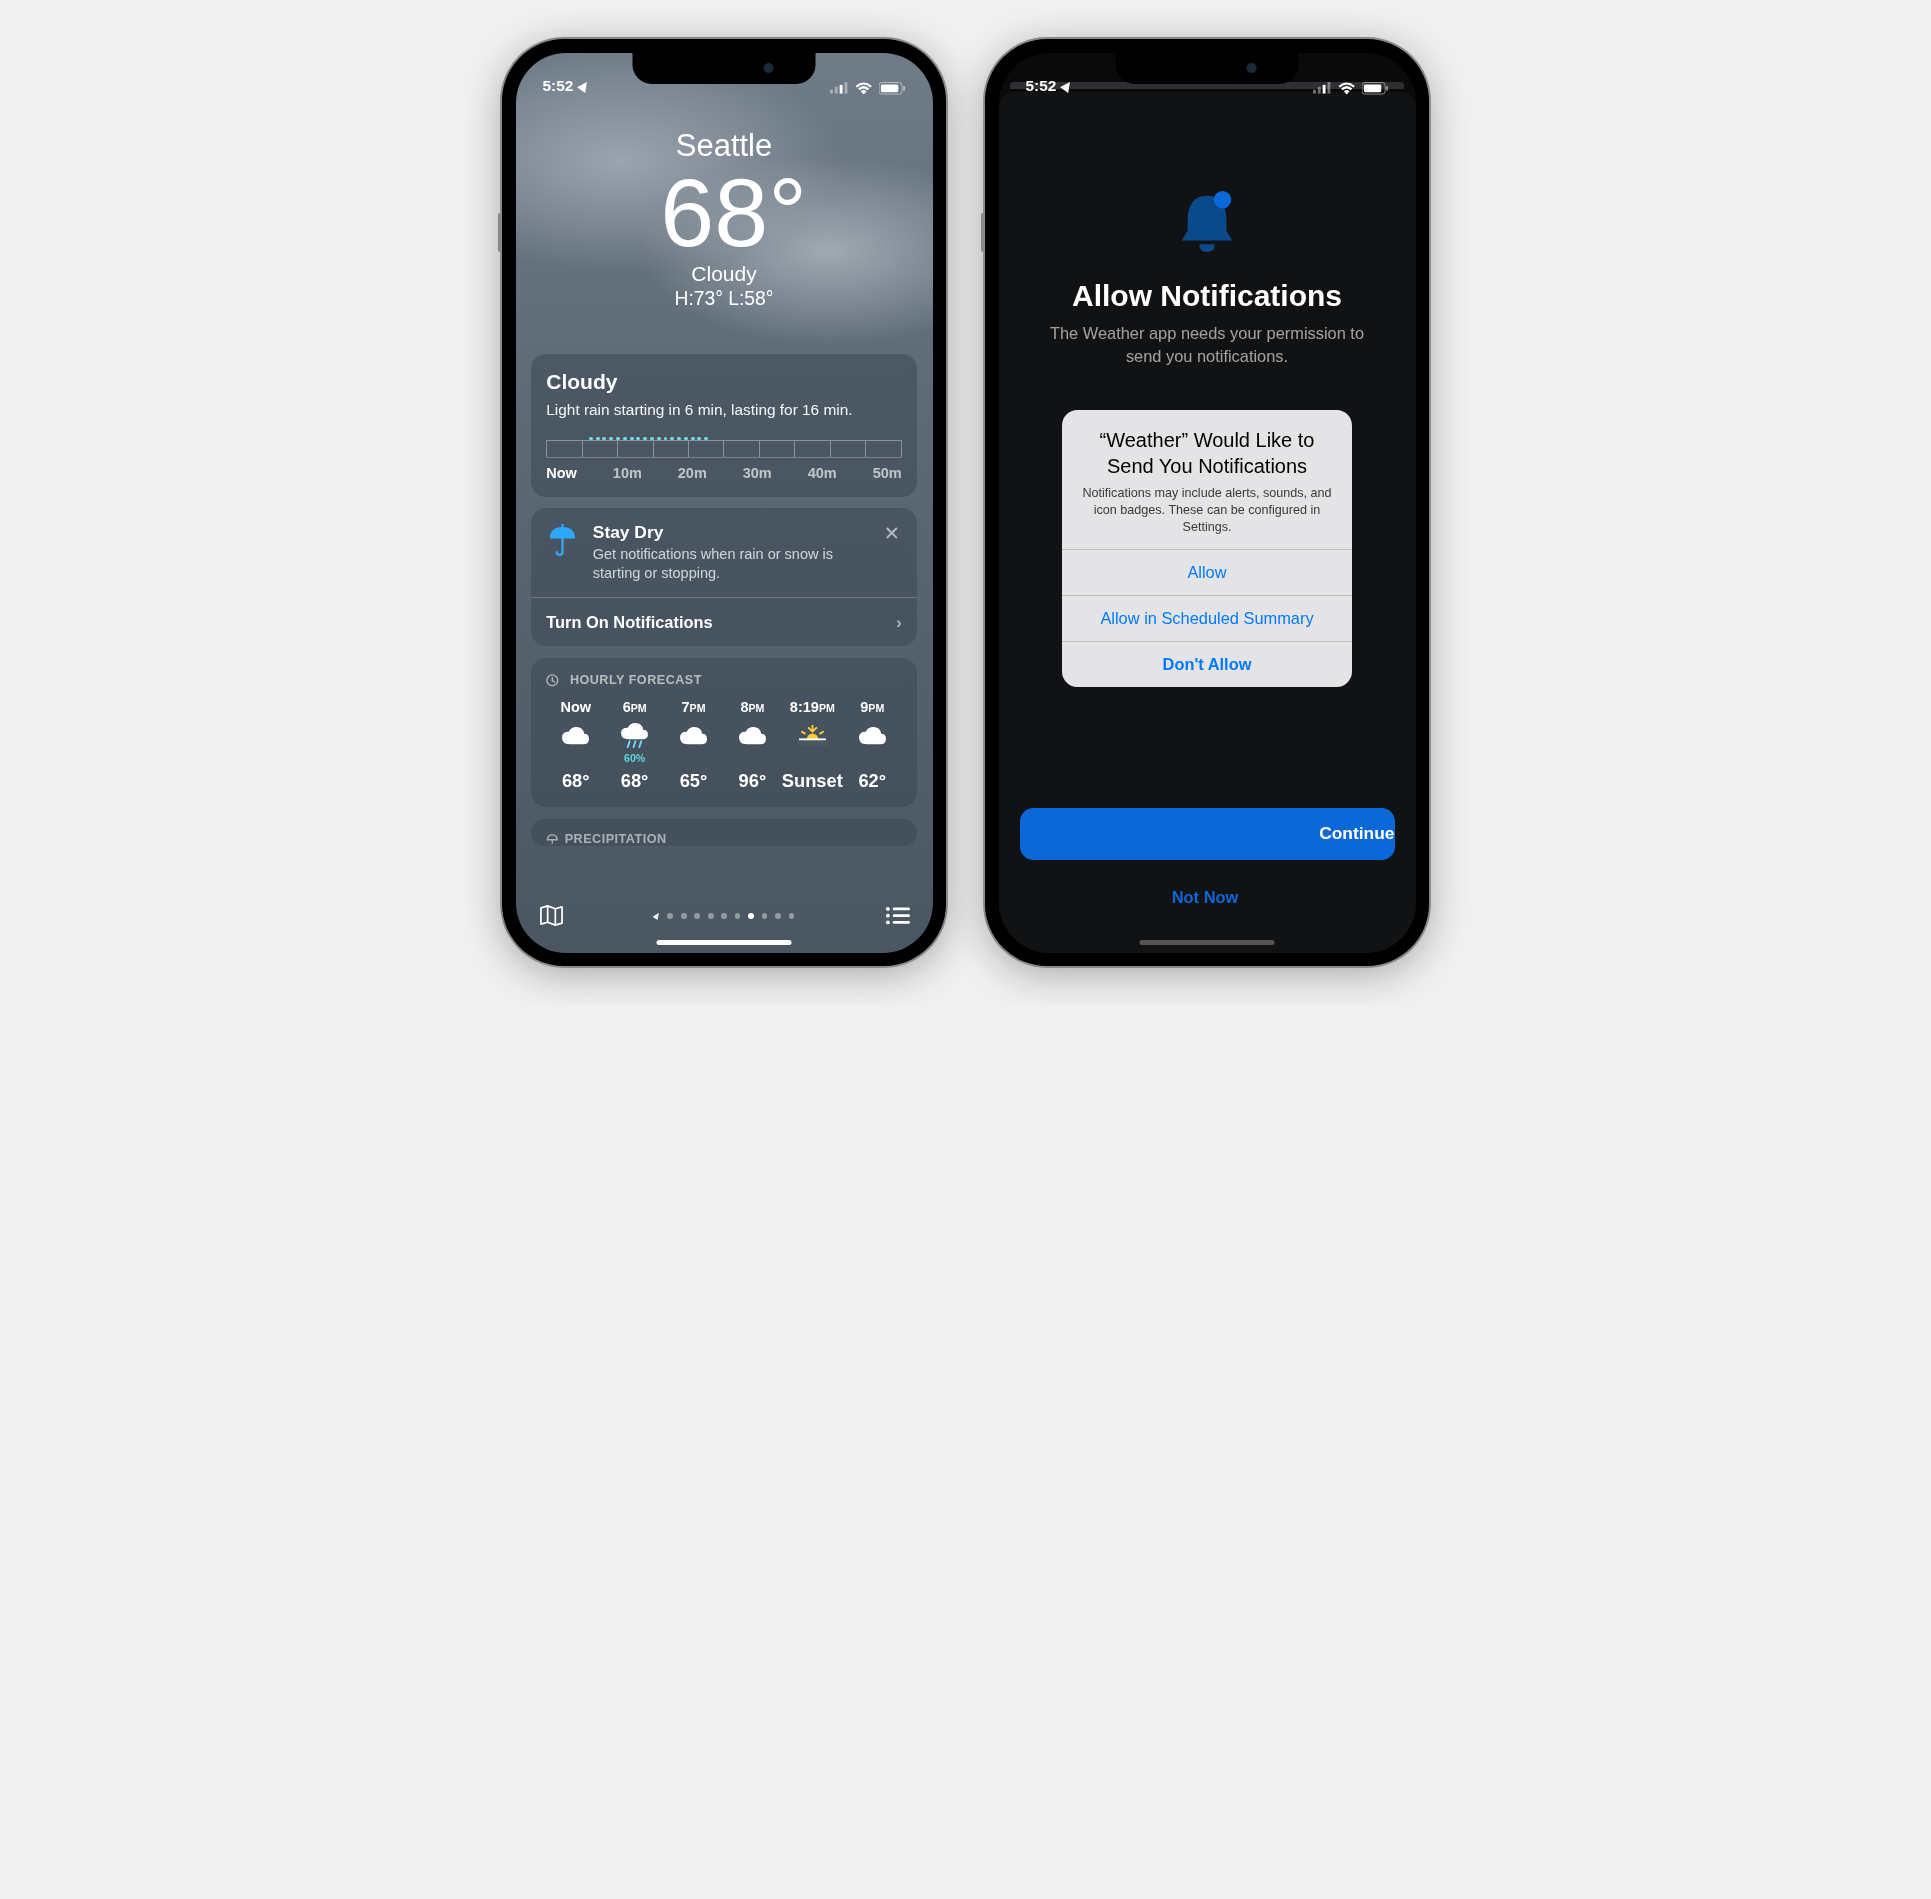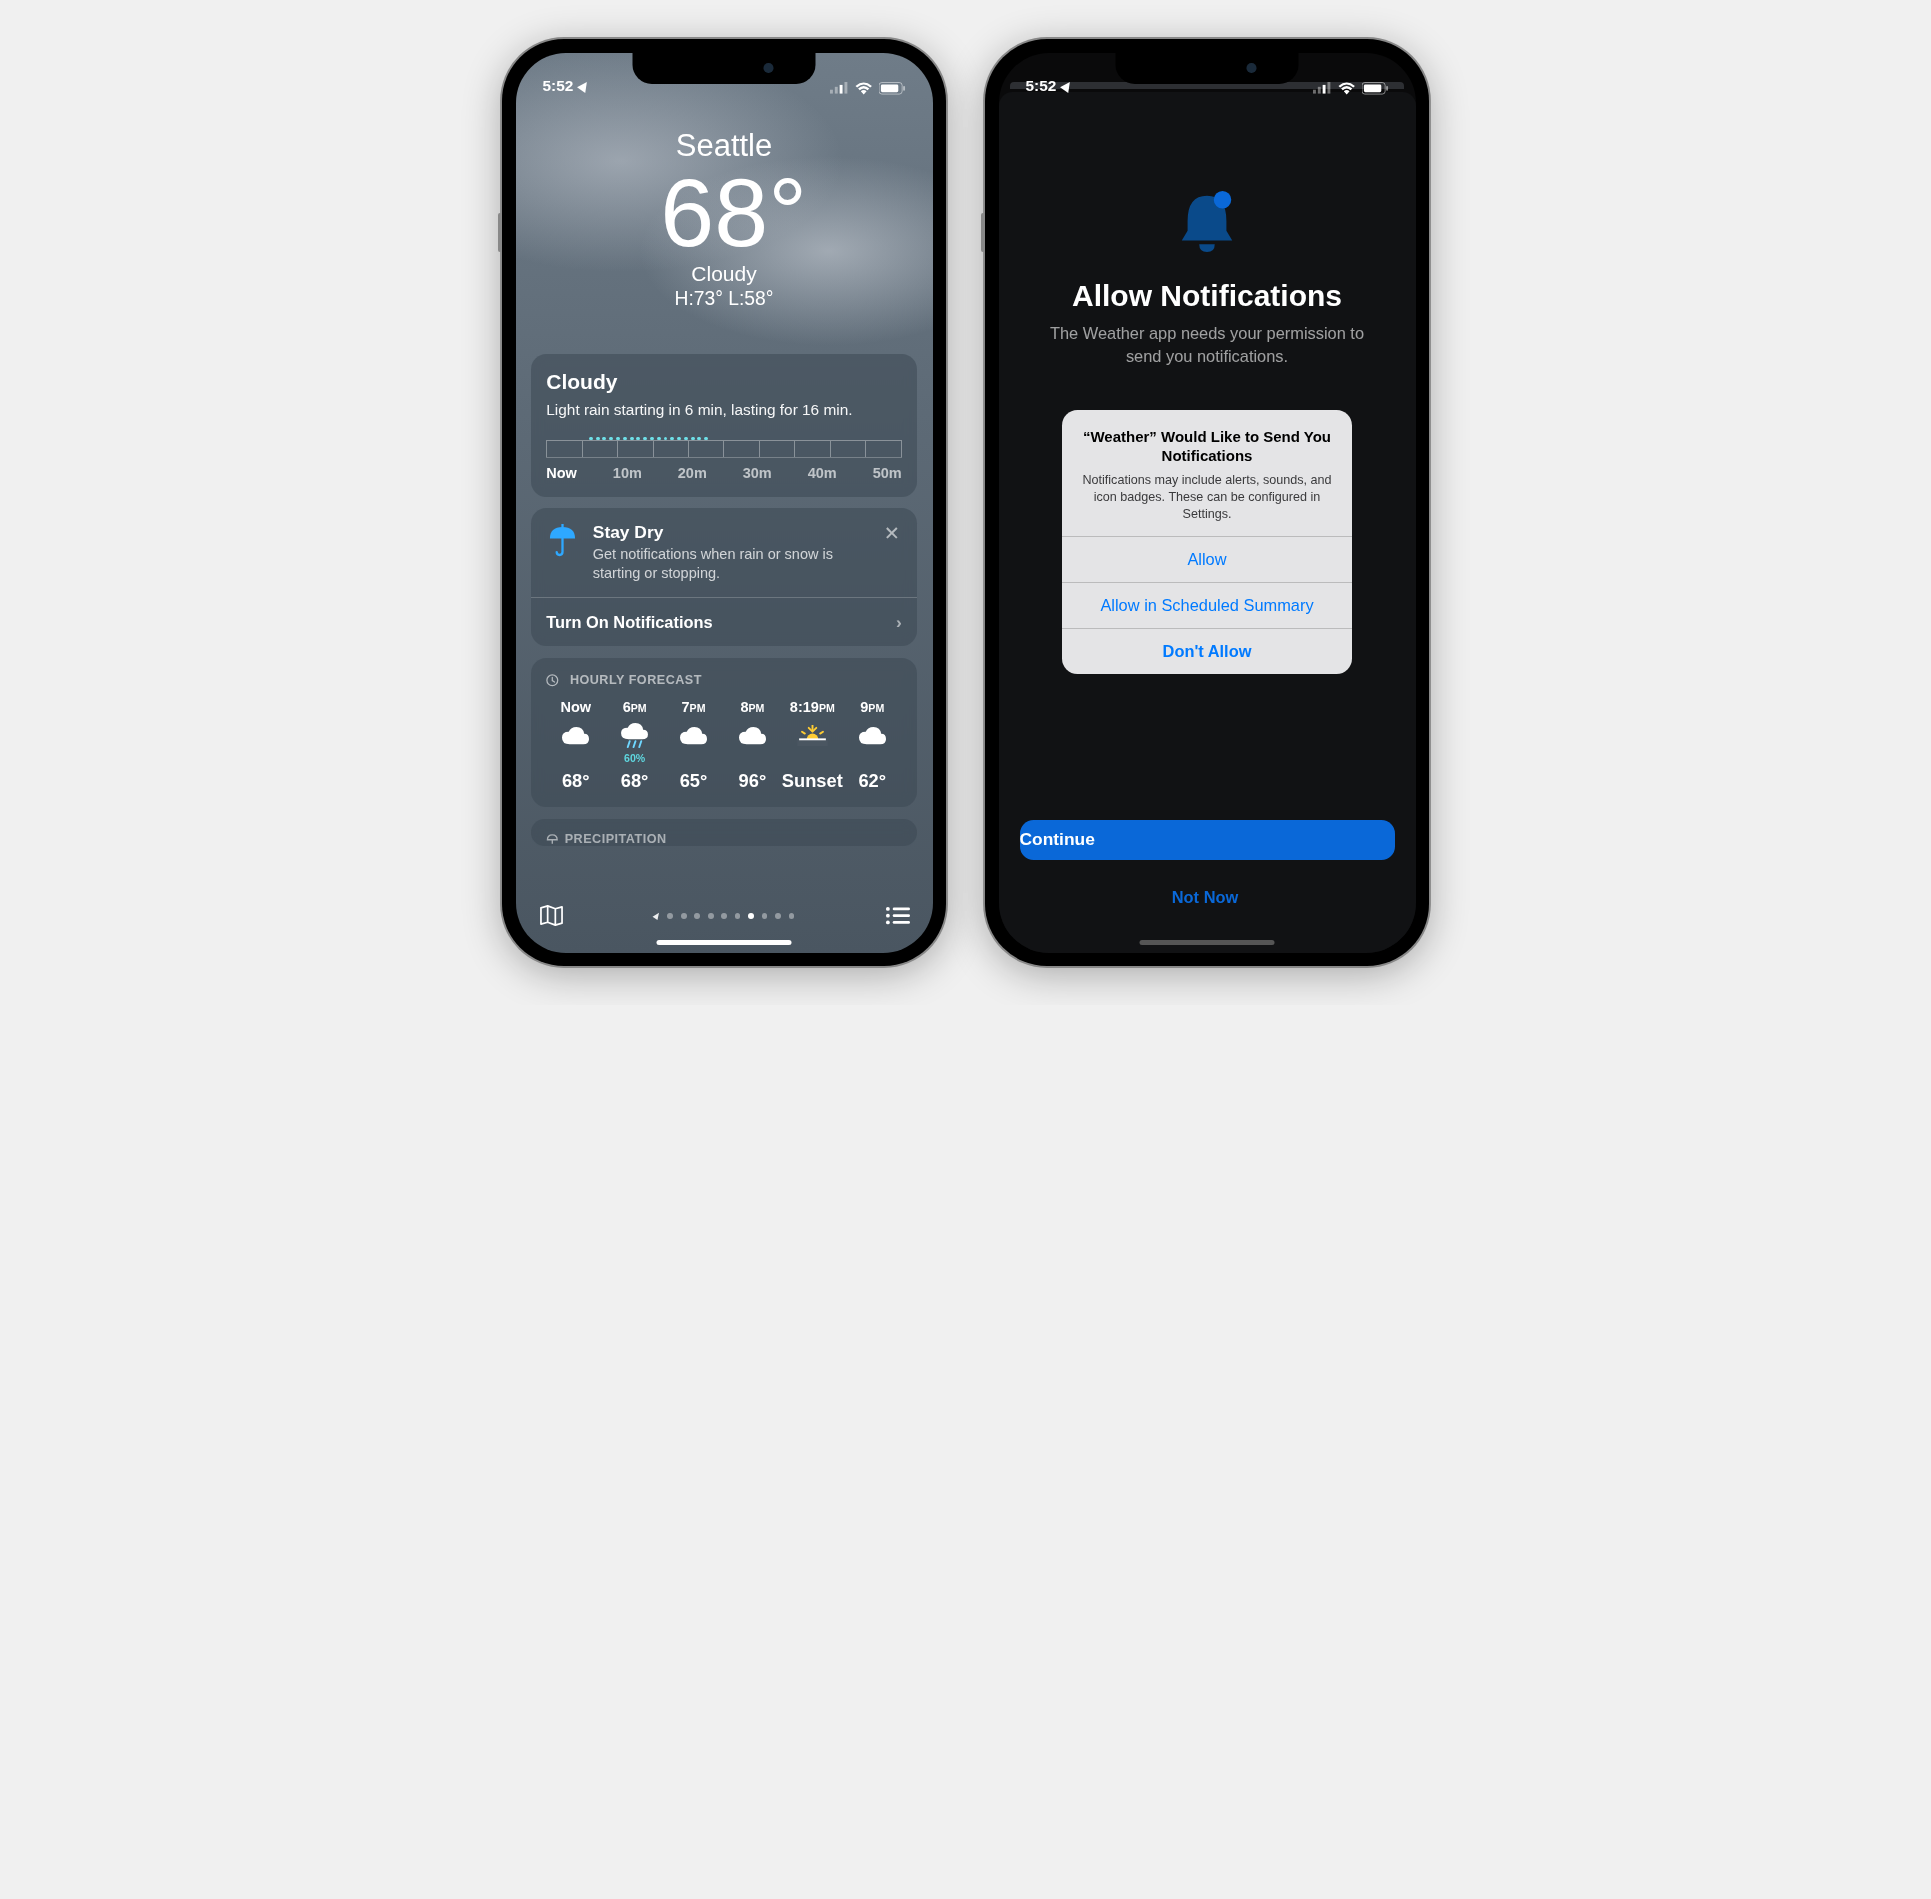--- a/index.html
+++ b/index.html
@@ -102,29 +102,29 @@
   .home-ind{position:absolute;bottom:7.7px;left:50%;transform:translateX(-50%);width:135px;height:4.8px;border-radius:2.9px;background:#fff;z-index:60}
 
   
   .screen.dark{background:#0a0a0b}
   .sheet-bg{position:absolute;inset:39px 0 0;background:#111214;border-radius:13.5px 13.5px 0 0}
   .sheet-handle{position:absolute;top:29px;left:11.6px;right:11.6px;height:7.7px;border-radius:3.9px 3.9px 0 0;background:#2d2f33}
   .allow-wrap{position:absolute;inset:0;display:flex;flex-direction:column;align-items:center;padding-top:135px;z-index:5}
   .bell-icon-lg{color:#0a4a8a;margin-bottom:21px}
   .allow-title{font-size:30px;font-weight:700}
   .allow-sub{font-size:16.4px;color:rgba(255,255,255,.6);text-align:center;max-width:348px;margin-top:9.7px;line-height:1.4}
-  .btn-primary{position:absolute;bottom:93px;left:21px;right:21px;height:40px;background:#0a68d8;border-radius:13.5px;display:flex;align-items:center;justify-content:flex-start;font-size:17.4px;font-weight:600}
+  .btn-primary{position:absolute;bottom:93px;left:21px;right:21px;height:52px;background:#0a68d8;border-radius:13.5px;display:flex;align-items:center;justify-content:flex-end;font-size:17.4px;font-weight:600}
   .btn-text{position:absolute;bottom:46px;left:0;right:4px;text-align:center;font-size:16.4px;font-weight:600;color:#0a68d8}
 
   
   .alert{
     position:absolute;top:357px;left:50%;transform:translateX(-50%);width:290px;background:#e4e4e6;color:#000;border-radius:15.4px;overflow:hidden;z-index:20;
   }
   .alert-body{padding:17.4px 17.4px 13.5px;text-align:center}
-  .alert-title{font-size:15px;font-weight:700;line-height:1.3}
+  .alert-title{font-size:20px;font-weight:400;line-height:1.3}
   .alert-msg{font-size:12.6px;color:#3a3a3c;margin-top:5.8px;line-height:1.35}
   .alert-btn{border-top:1px solid rgba(0,0,0,.18);height:46px;display:flex;align-items:center;justify-content:center;font-size:16.4px;color:#007aff}
   .alert-btn.bold{font-weight:600}
 
   
   svg{display:block}
 </style>
 </head>
 <body>
 

